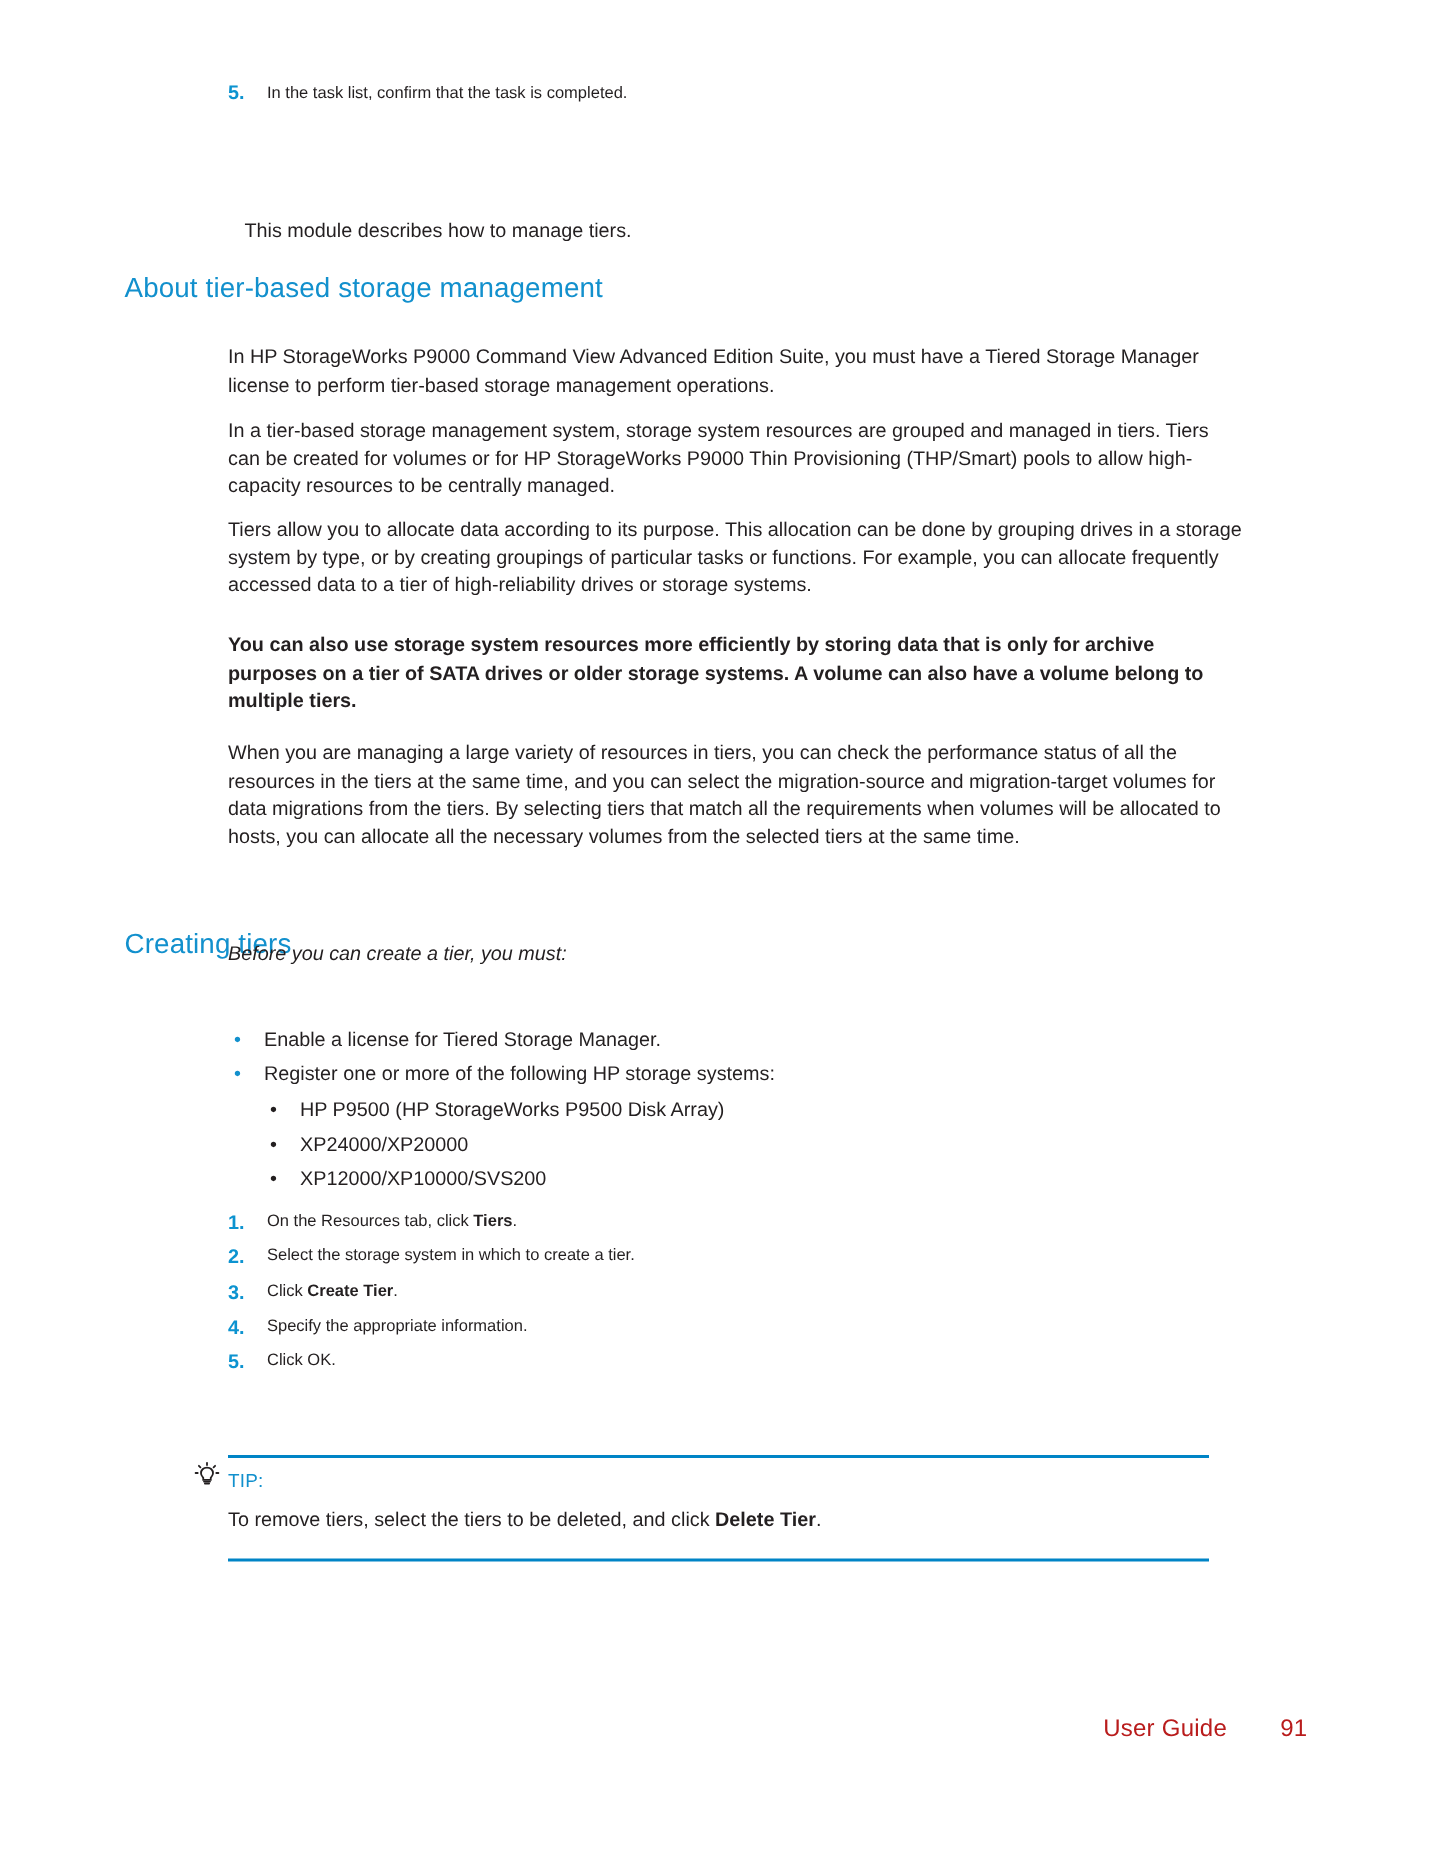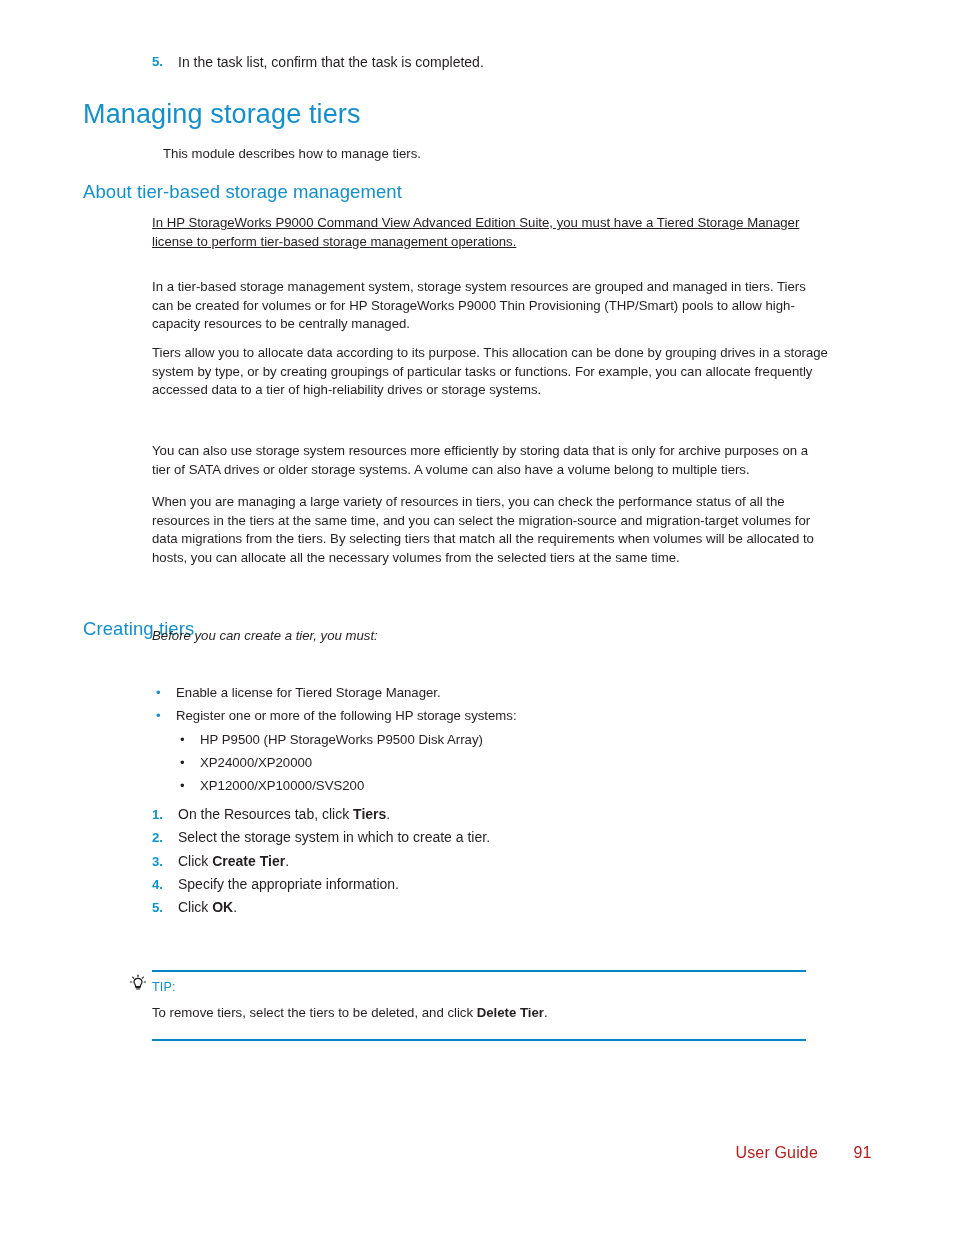--- a/index.html
+++ b/index.html
@@ -27,21 +27,21 @@
   .step-num {
     width: 26px;
     flex: 0 0 26px;
     font-weight: bold;
     font-size: 13.2px;
     line-height: 18.6px;
     color: #0c93d0;
   }
   .step-body {
     flex: 1 1 auto;
-    font-size: 14px;
+    font-size: 11px;
     line-height: 18.6px;
     color: #231f20;
   }
 
   #top-step {
     position: absolute;
     left: 152px;
     top: 53px;
     width: 676px;
   }
@@ -77,24 +77,24 @@
   
   .para {
     position: absolute;
     left: 152px;
     width: 676px;
     font-size: 13.2px;
     line-height: 18.6px;
     color: #231f20;
   }
   #p-module   { top: 145px; margin-left: 11px; }
-  #p-a1       { top: 214px; text-decoration: underline; }
+  #p-a1       { top: 229px; }
   #p-a2       { top: 278px; }
   #p-a3       { top: 344px; }
-  #p-a4       { top: 442px; }
+  #p-a4       { top: 421px; font-weight: bold; }
   #p-a5       { top: 493px; }
   #p-before   { top: 627px; font-style: italic; }
   #p-confirm  { top: 925px; }
 
   
   .bullets {
     position: absolute;
     left: 152px;
     width: 676px;
   }
@@ -194,21 +194,20 @@
 </head>
 <body>
 
 <div id="page">
 
   <div id="top-step" class="step-row">
     <div class="step-num">5.</div>
     <div class="step-body">In the task list, confirm that the task is completed.</div>
   </div>
 
-  <div id="h1-managing" class="h1">Managing storage tiers</div>
 
   <div id="p-module" class="para">This module describes how to manage tiers.</div>
 
   <div id="h2-about" class="h2">About tier-based storage management</div>
 
   <div id="p-a1" class="para">In HP StorageWorks P9000 Command View Advanced Edition Suite, you must have a Tiered Storage Manager license to perform tier-based storage management operations.</div>
   <div id="p-a2" class="para">In a tier-based storage management system, storage system resources are grouped and managed in tiers. Tiers can be created for volumes or for HP StorageWorks P9000 Thin Provisioning (THP/Smart) pools to allow high-capacity resources to be centrally managed.</div>
   <div id="p-a3" class="para">Tiers allow you to allocate data according to its purpose. This allocation can be done by grouping drives in a storage system by type, or by creating groupings of particular tasks or functions. For example, you can allocate frequently accessed data to a tier of high-reliability drives or storage systems.</div>
   <div id="p-a4" class="para">You can also use storage system resources more efficiently by storing data that is only for archive purposes on a tier of SATA drives or older storage systems. A volume can also have a volume belong to multiple tiers.</div>
   <div id="p-a5" class="para">When you are managing a large variety of resources in tiers, you can check the performance status of all the resources in the tiers at the same time, and you can select the migration-source and migration-target volumes for data migrations from the tiers. By selecting tiers that match all the requirements when volumes will be allocated to hosts, you can allocate all the necessary volumes from the selected tiers at the same time.</div>
@@ -257,21 +256,21 @@
       <div class="step-row">
         <div class="step-num">3.</div>
         <div class="step-body"><span>Click </span><span style="font-weight: bold;">Create Tier</span><span>.</span></div>
       </div>
       <div class="step-row">
         <div class="step-num">4.</div>
         <div class="step-body"><span>Specify the appropriate information.</span></div>
       </div>
       <div class="step-row">
         <div class="step-num">5.</div>
-        <div class="step-body"><span>Click </span><span style="font-weight: bold; text-align: right;">OK</span><span>.</span></div>
+        <div class="step-body"><span>Click </span><span style="font-weight: normal; text-align: right;">OK</span><span>.</span></div>
       </div>
     </div>
 
 
   <div id="tip-box">
     <div id="tip-inner">
       <div class="tip-rule"></div>
 
       <span class="tip-icon">
         <svg width="20" height="20" viewBox="0 0 20 20" aria-hidden="true">

